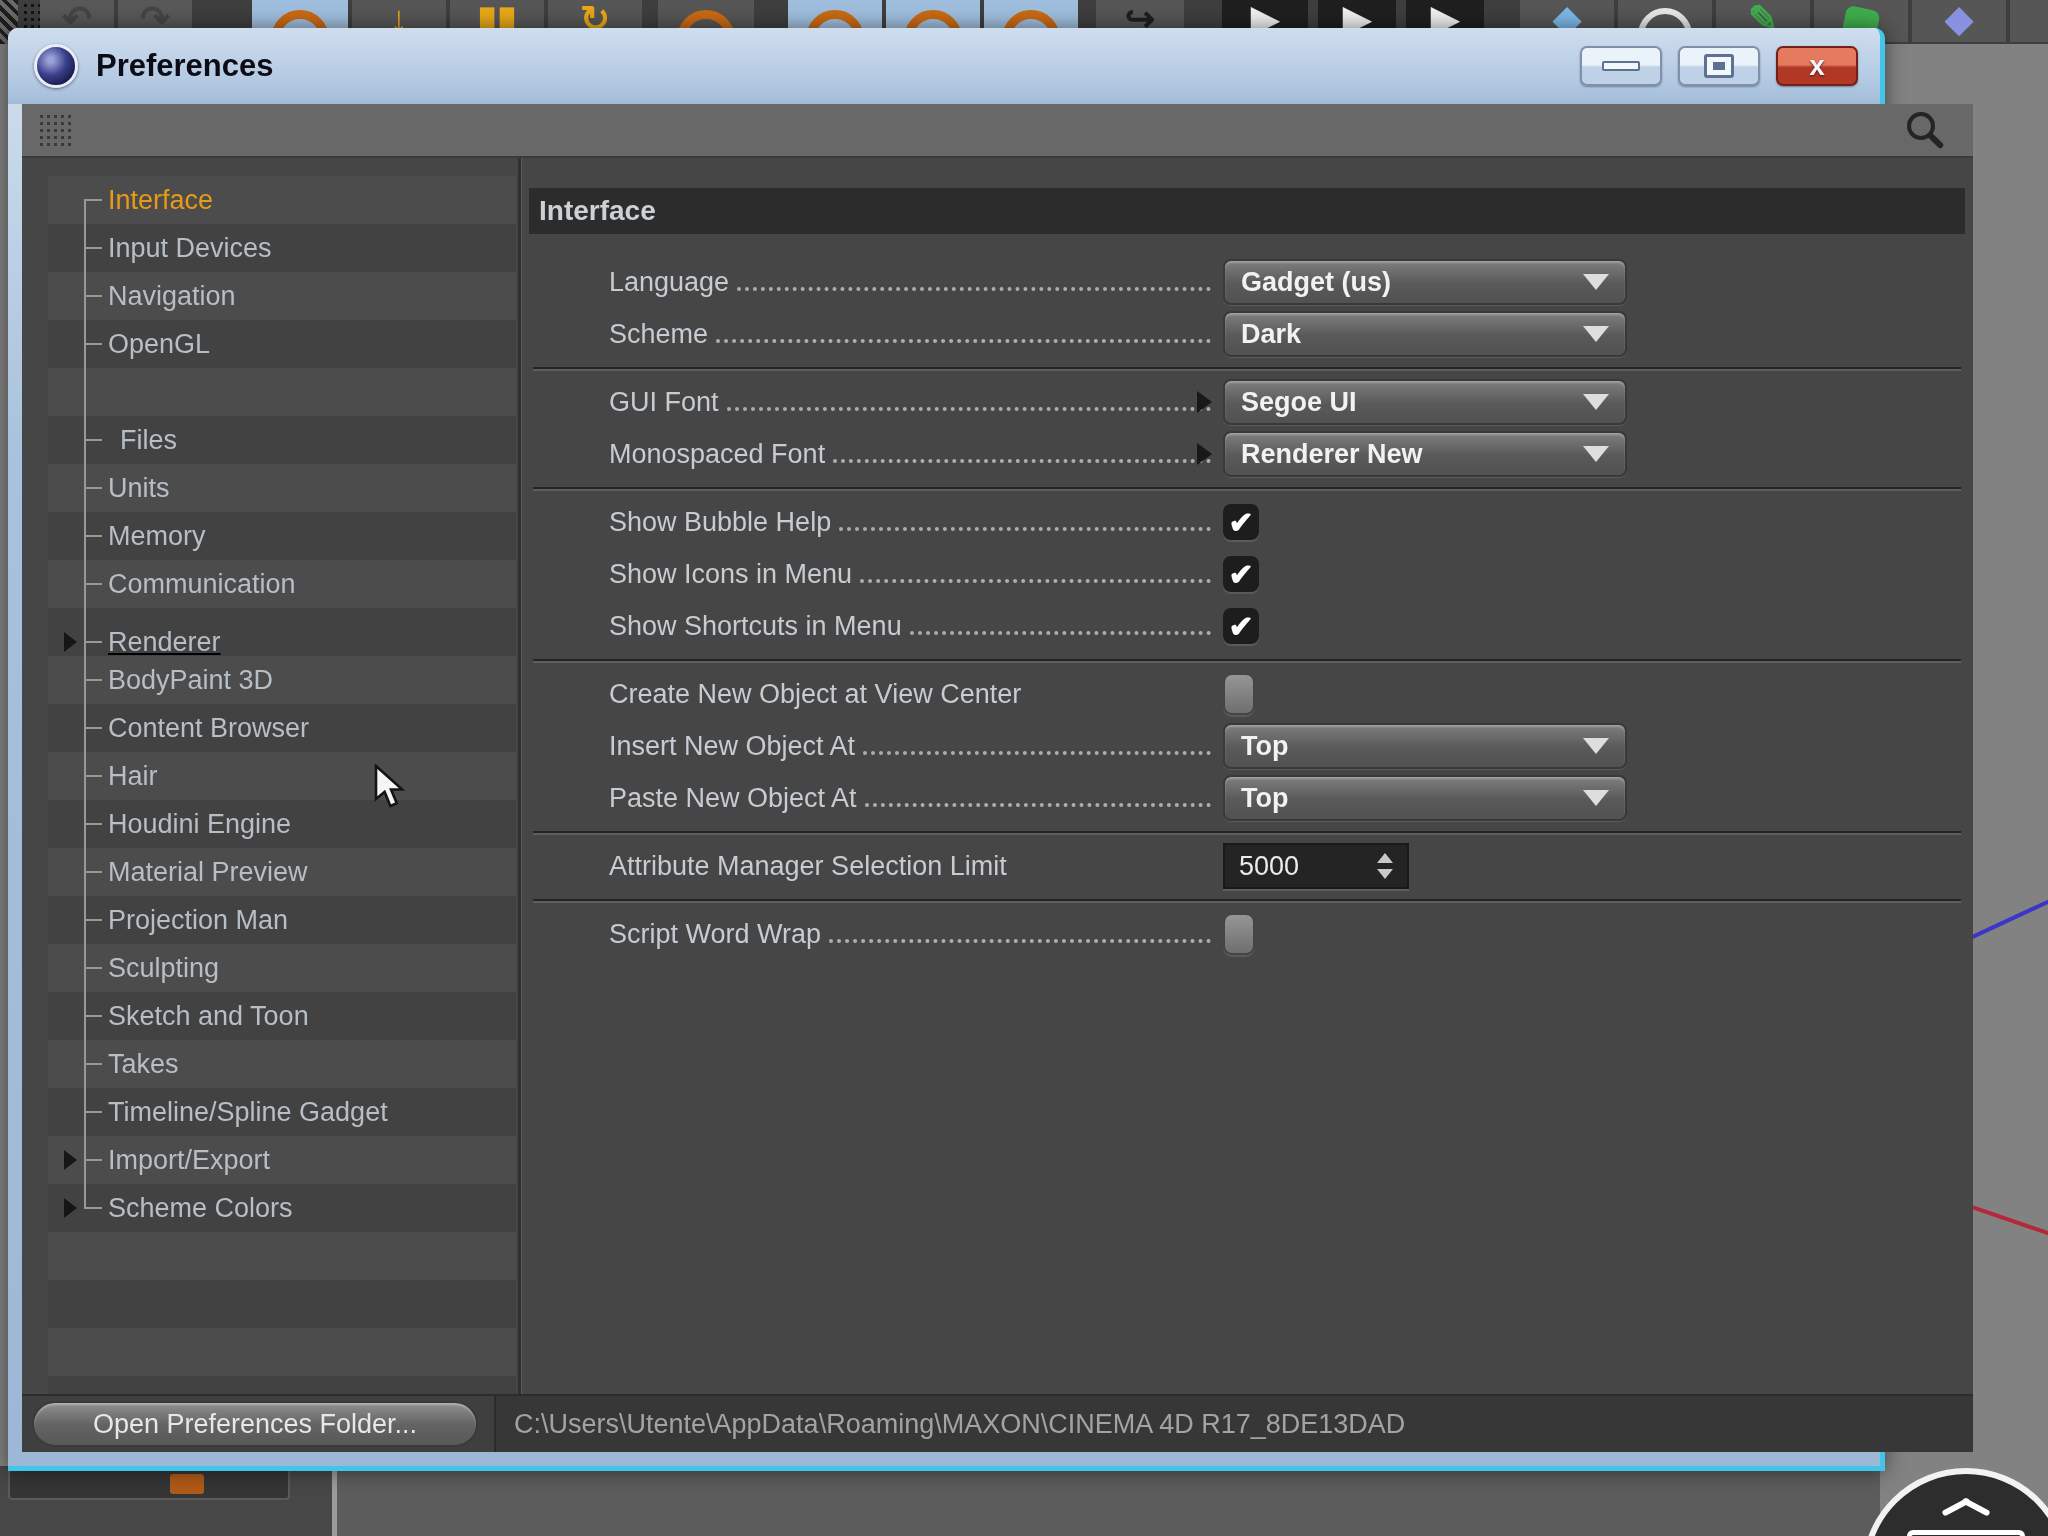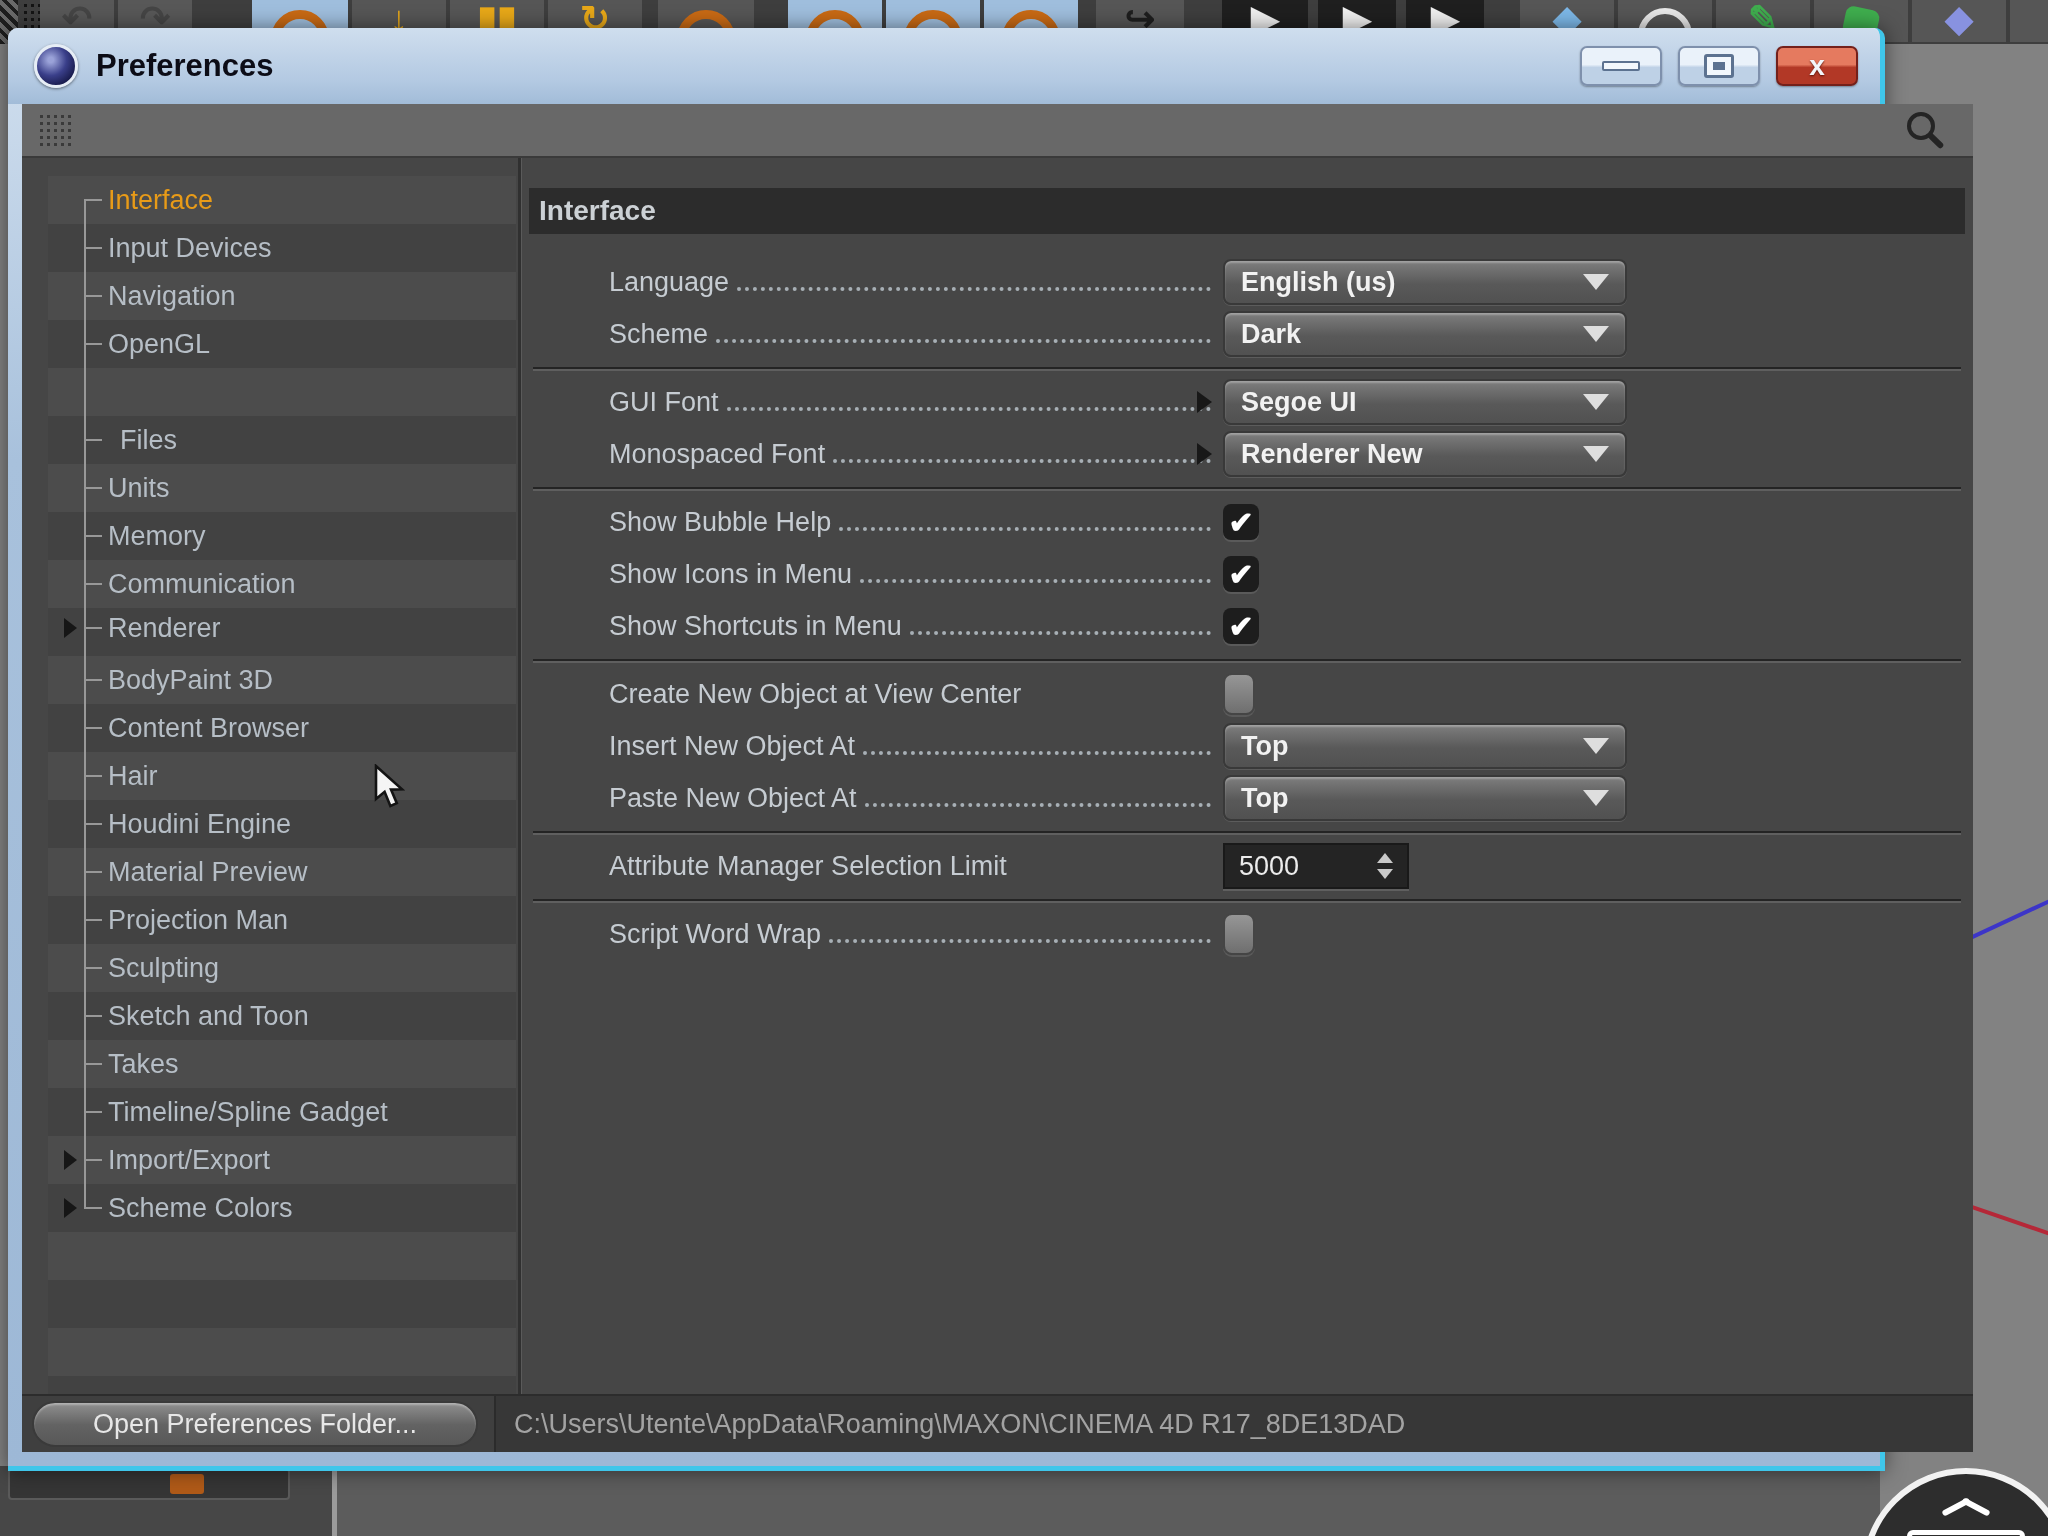--- a/index.html
+++ b/index.html
@@ -312,21 +312,21 @@
               <span class="lbl">Units</span>
             </div>
             <div class="side-item" style="top: 354px;">
               <span class="tick"></span>
               <span class="lbl">Memory</span>
             </div>
             <div class="side-item" style="top: 402px;">
               <span class="tick"></span>
               <span class="lbl">Communication</span>
             </div>
-            <div class="side-item" style="top: 446px;">
+            <div class="side-item" style="top: 460px; text-decoration: underline;">
               <span class="tri"></span>
               <span class="tick"></span>
               <span class="lbl">Renderer</span>
             </div>
             <div class="side-item" style="top: 498px;">
               <span class="tick"></span>
               <span class="lbl">BodyPaint 3D</span>
             </div>
             <div class="side-item" style="top: 546px;">
               <span class="tick"></span>
@@ -377,21 +377,21 @@
           </div>
         <div class="vdiv"></div>
         <div class="main">
           <div class="phead">Interface</div>
           <div class="rows" id="rows">
               <div class="prow">
                 <span class="plabel">Language</span>
                 <span class="leader"></span>
                 <div class="pcontrol">
                   <div class="dropdown">
-                    <span>English (us)</span>
+                    <span>Gadget (us)</span>
                     <span class="dd-arrow"></span>
                   </div>
                 </div>
               </div>
               <div class="prow">
                 <span class="plabel">Scheme</span>
                 <span class="leader"></span>
                 <div class="pcontrol">
                   <div class="dropdown">
                     <span>Dark</span>

